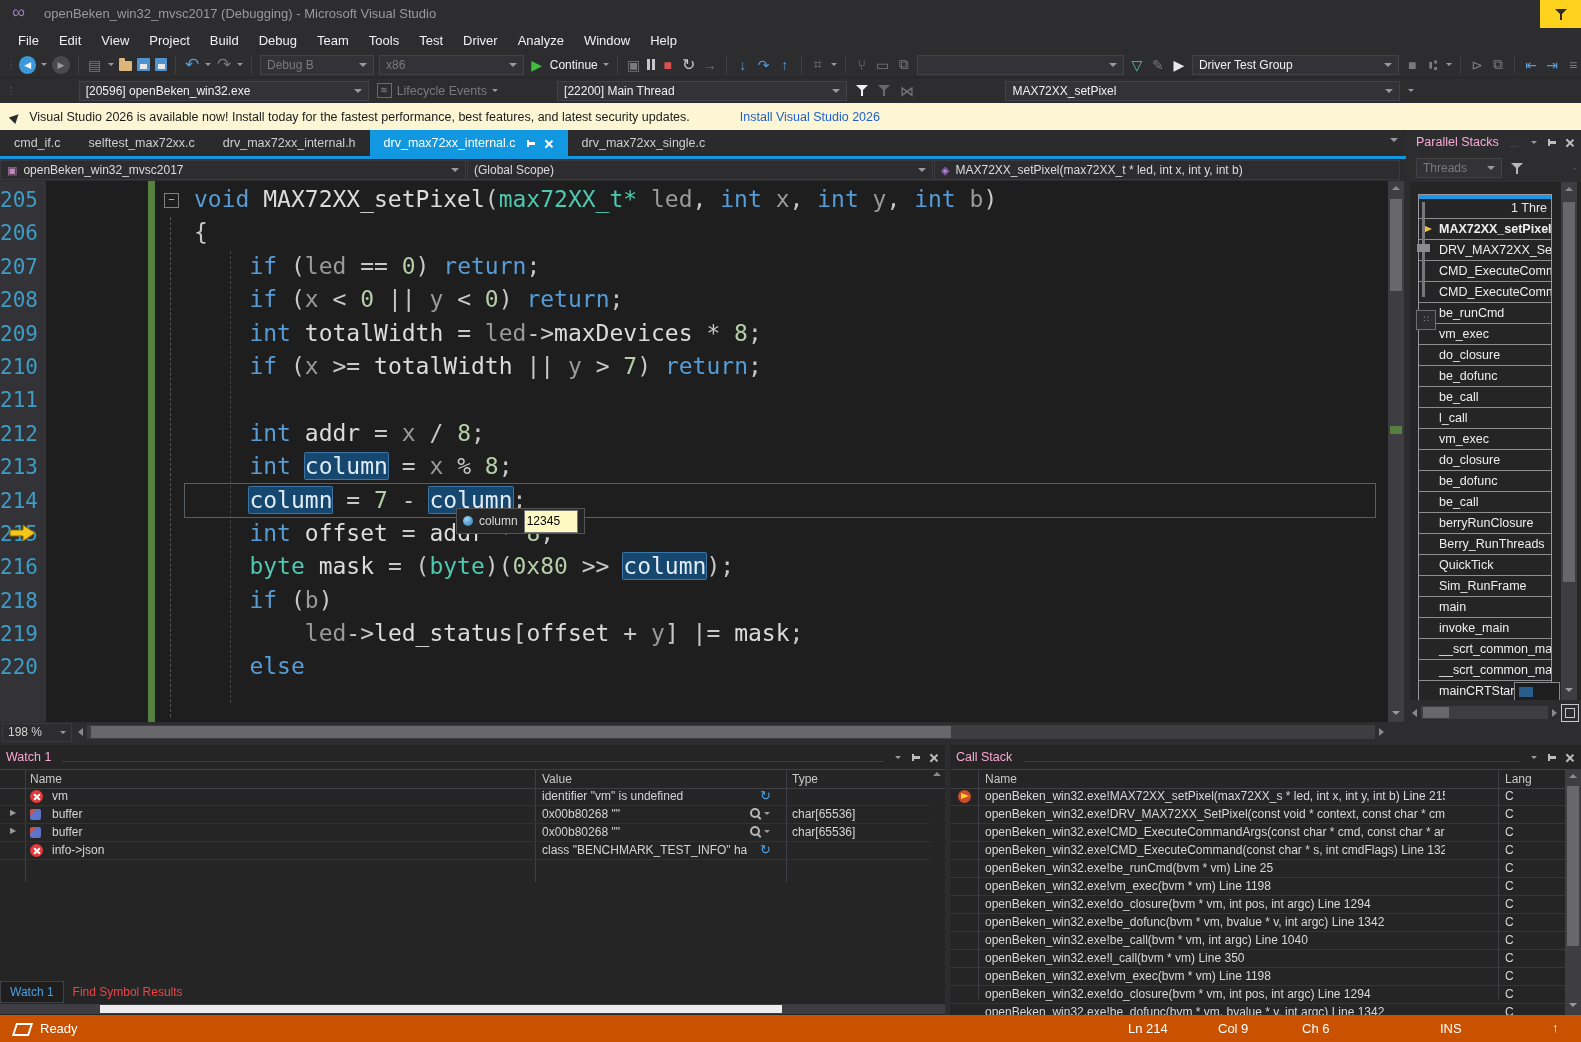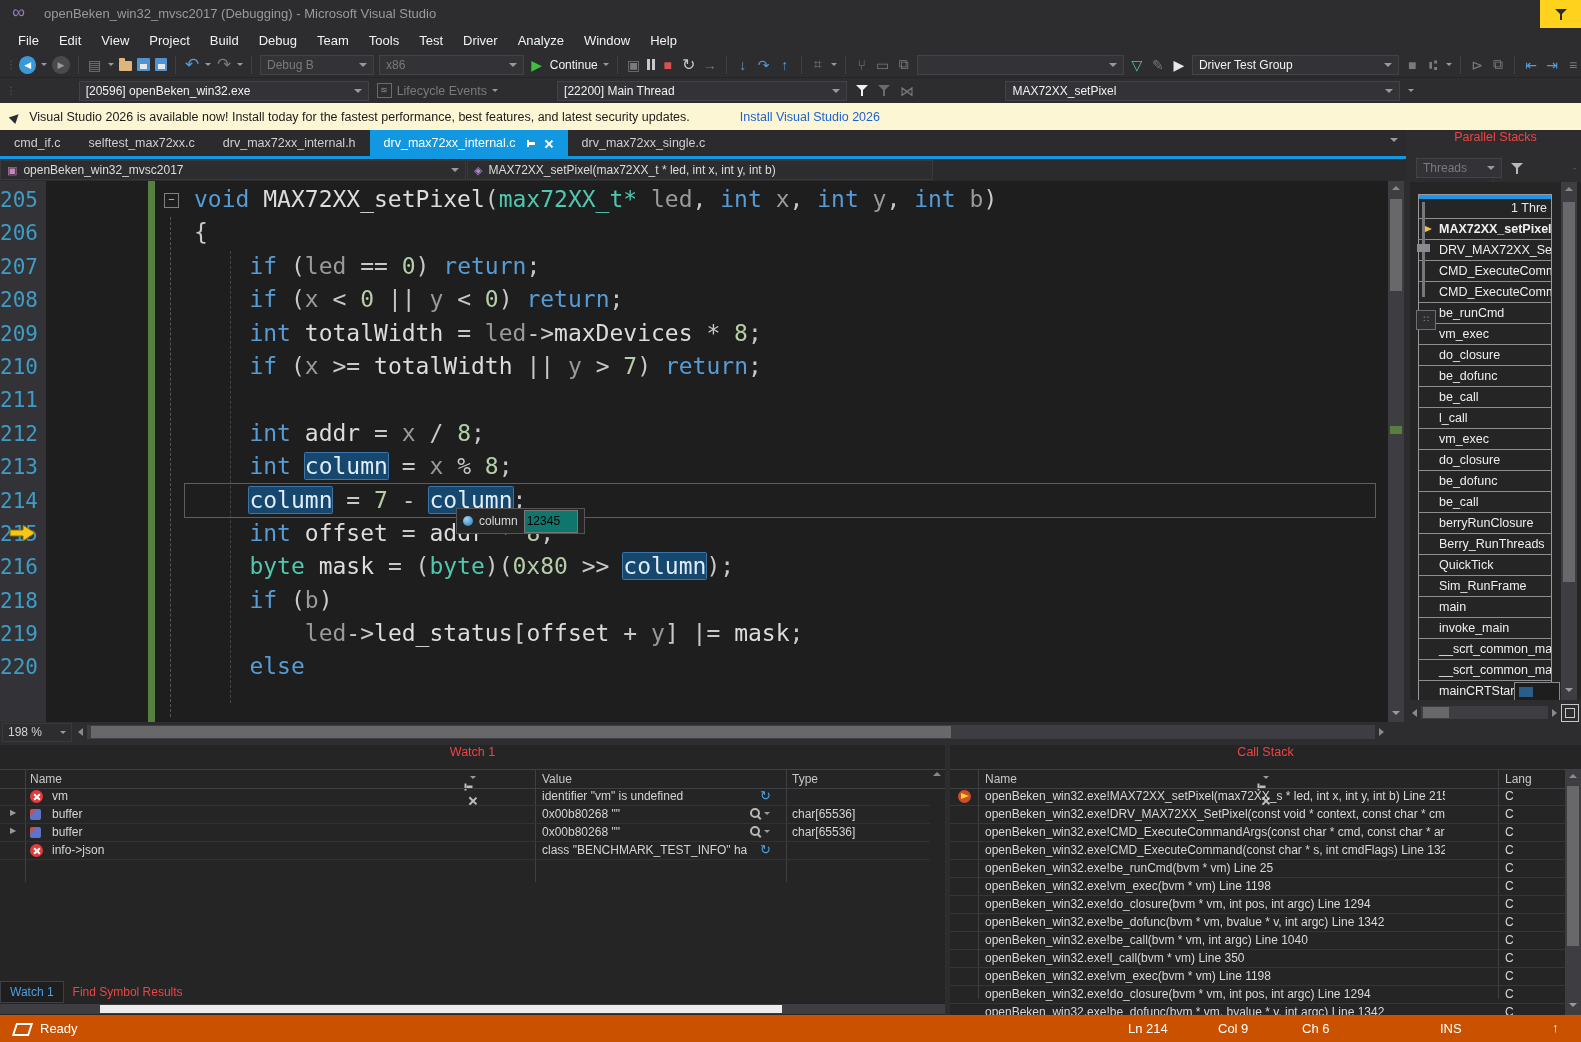--- a/index.html
+++ b/index.html
@@ -82,32 +82,32 @@
   .tk-hl{color:#e0ecf8;background:#16476f;box-shadow:0 0 0 1px #3d74a6;border-radius:1px;}
   #outline-box{left:164px;top:12px;width:13px;height:13px;border:1px solid #808084;color:#c8c8c8;
                font-size:11px;line-height:11px;text-align:center;background:#1e1e1e;}
   #outline-dash{left:170px;top:36px;height:500px;border-left:1px dashed #555;}
   #indent-guide{left:230px;top:70px;height:452px;border-left:1px dashed #454545;}
   #current-line-box{left:184px;top:302px;width:1190px;height:33px;border:1px solid #5a5f63;}
   #exec-arrow{left:8px;top:342px;}
   #datatip{left:456px;top:327px;height:24px;background:#252526;border:1px solid #555;display:flex;align-items:center;gap:6px;padding:0 6px;}
   .sphere{width:10px;height:10px;border-radius:50%;background:radial-gradient(circle at 35% 30%,#9fd4f2,#2277b8);}
   #datatip-label{font-size:12px;color:#d8d8d8;}
-  #datatip input{width:48px;height:17px;border:1px solid #777;background:#0f766e;color:#000;font-size:12px;font-family:"Liberation Sans",sans-serif;padding:2px 2px;}
+  #datatip input{width:48px;height:17px;border:1px solid #777;background:#fef9c3;color:#000;font-size:12px;font-family:"Liberation Sans",sans-serif;padding:2px 2px;}
   .sb-thumb{background:#68686b;position:absolute;}
   #ed-vscroll{left:1388px;top:181px;width:16px;height:541px;background:#3e3e42;}
   #ed-vthumb{left:2px;top:18px;width:12px;height:92px;}
   #ed-green-mark{left:2px;top:245px;width:12px;height:8px;background:#577f3f;position:absolute;}
   #ed-hbar{left:0;top:722px;width:1388px;height:20px;background:#2d2d30;display:flex;align-items:center;}
   #zoom-combo{width:70px;height:19px;margin-left:2px;background:#2d2d30;border:1px solid #3a3a3e;display:flex;align-items:center;font-size:12px;color:#d4d4d4;padding:0 5px;box-sizing:border-box;gap:4px;}
   #ed-htrack{position:relative;flex:1;height:14px;background:#3e3e42;margin:0 4px;}
   #ed-hthumb{left:4px;top:1px;width:860px;height:12px;}
   
   #ps-panel{left:1410px;top:130px;width:171px;height:612px;background:#2d2d30;}
-  .panel-title{position:absolute;left:0;top:0;right:0;height:24px;display:flex;align-items:center;padding:0 6px;box-sizing:border-box;font-size:12.5px;color:#ef4444;gap:8px;flex-direction:column;}
+  .panel-title{position:absolute;left:0;top:0;right:0;height:24px;display:flex;align-items:center;padding:0 6px;box-sizing:border-box;font-size:12.5px;color:#f9a8d4;gap:8px;}
   .panel-title .spacer{flex:1;border-bottom:1px dotted #505055;height:8px;margin:0 4px;}
   #ps-toolbar{left:0;top:24px;width:171px;height:28px;display:flex;align-items:center;gap:8px;padding-left:6px;box-sizing:border-box;}
   #ps-content{left:0;top:52px;width:171px;height:518px;background:#252526;overflow:hidden;}
   #ps-node{position:absolute;left:8px;top:12px;width:132px;border:1px solid #9a9a9e;background:#252526;}
   #ps-node-topbar{height:4px;background:#1c97ea;}
   #ps-node-header{height:19px;line-height:19px;text-align:right;padding-right:4px;font-size:12.5px;color:#e8e8e8;border-bottom:1px solid #8e8e92;}
   .ps-frame{position:relative;height:20px;line-height:20px;border-bottom:1px solid #8e8e92;padding-left:20px;font-size:12.5px;color:#efefef;white-space:nowrap;overflow:hidden;}
   .ps-frame.bold{font-weight:bold;}
   .ps-arrow{position:absolute;left:4px;top:6px;width:0;height:0;border-left:9px solid #f2c230;border-top:4.5px solid transparent;border-bottom:4.5px solid transparent;}
   #ps-slider{left:12px;top:20px;width:3px;height:95px;background:#77777c;position:absolute;}
@@ -320,20 +320,24 @@
         </div>
       </span>
     </div>
   <span id="tab-scroll-chevron" class="abs tri-down"></span>
   <div id="blue-strip" class="abs"></div>
 
   <div id="navbar" class="abs">
     <div class="nav-combo">
       <span class="nav-ico-file">▣</span>
       <span>openBeken_win32_mvsc2017</span>
+      <span class="tri-down" style="margin-left:auto;"></span>
+    </div>
+    <div class="nav-combo">
+      <span>(Global Scope)</span>
       <span class="tri-down" style="margin-left:auto;"></span>
     </div>
     <div class="nav-combo">
       <span class="nav-ico-method">◈</span>
       <span>MAX72XX_setPixel(max72XX_t * led, int x, int y, int b)</span>
     </div>
   </div>
 
   <div id="editor" class="abs">
     <div id="bp-margin" class="abs"></div>

